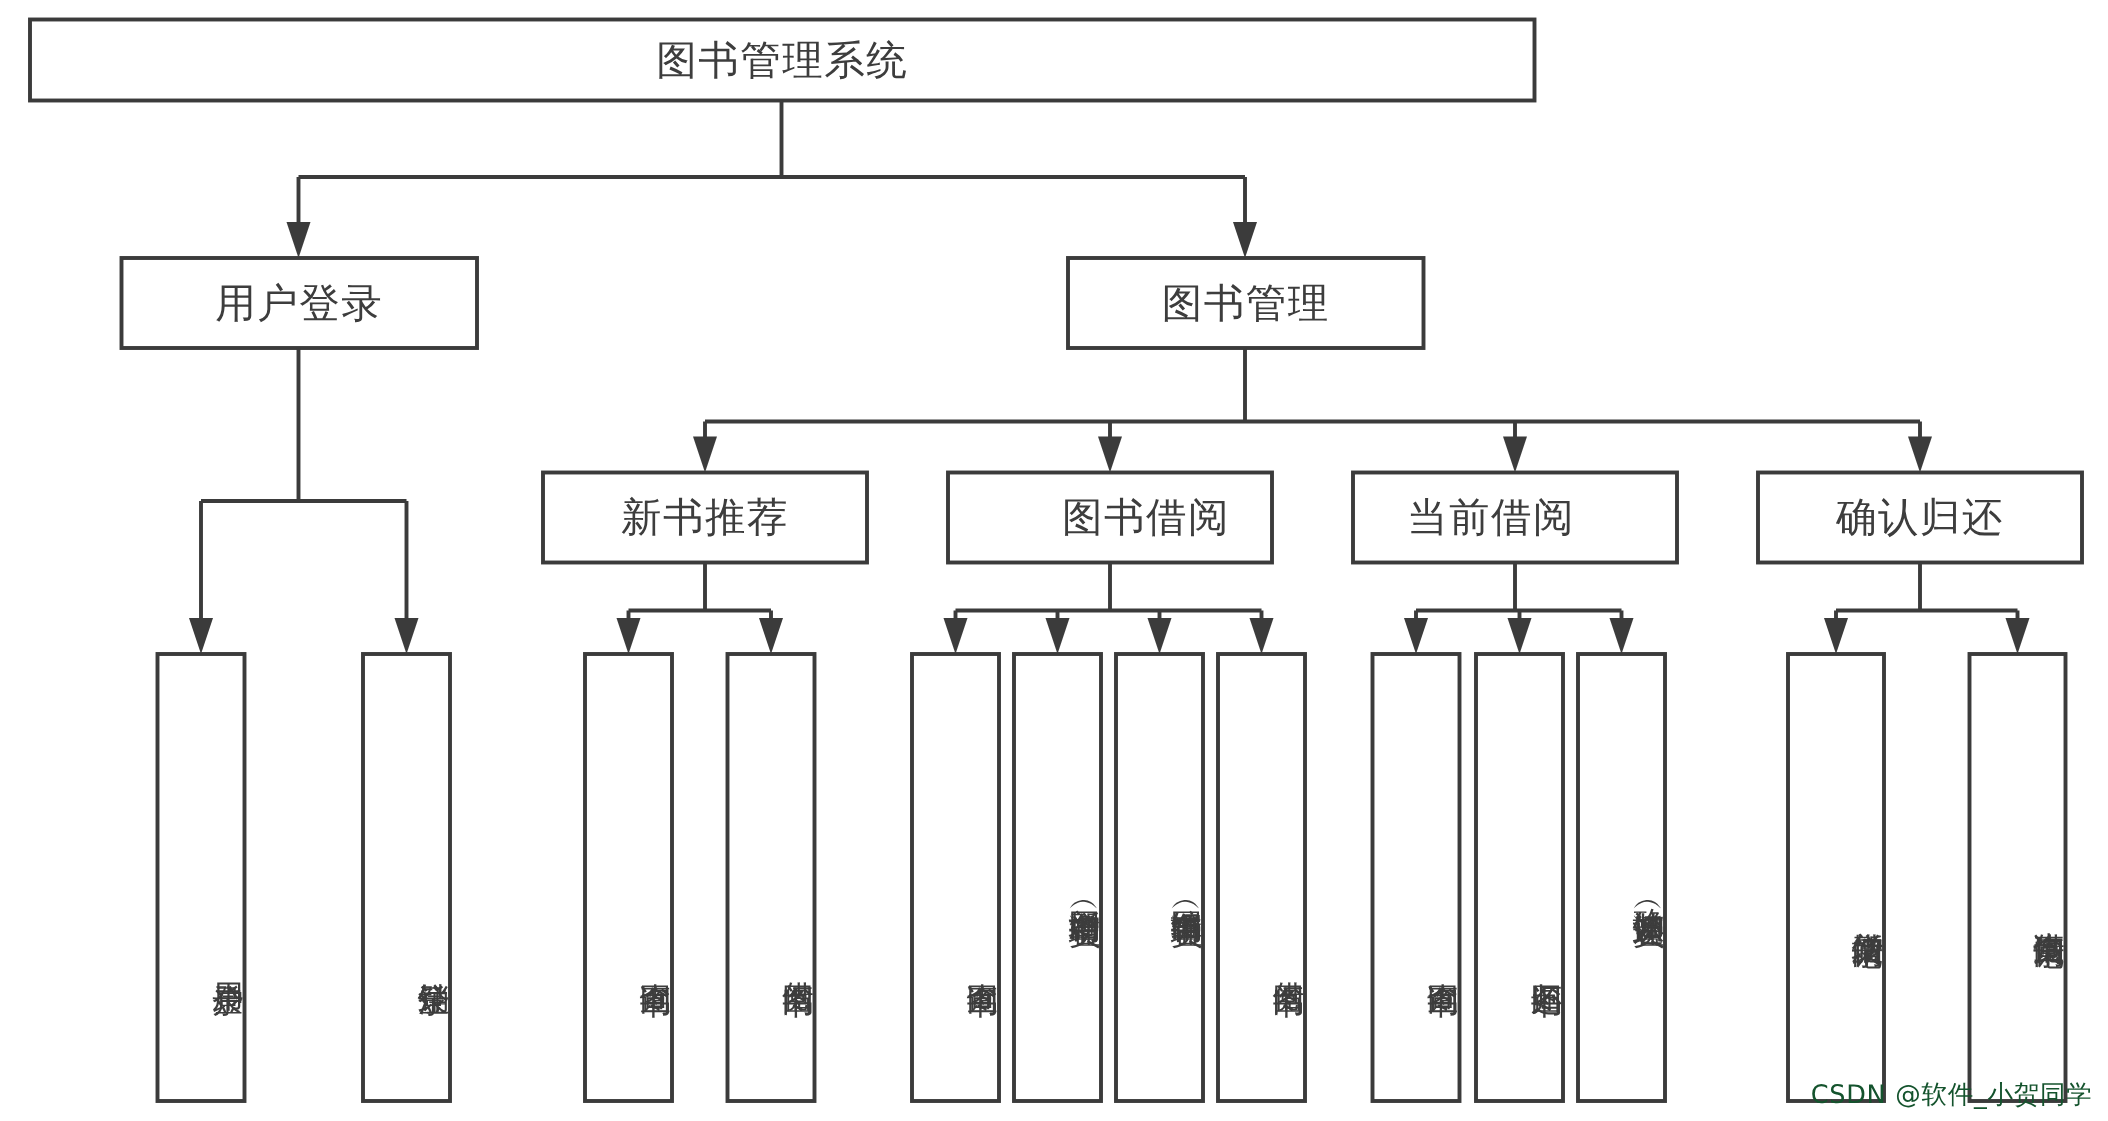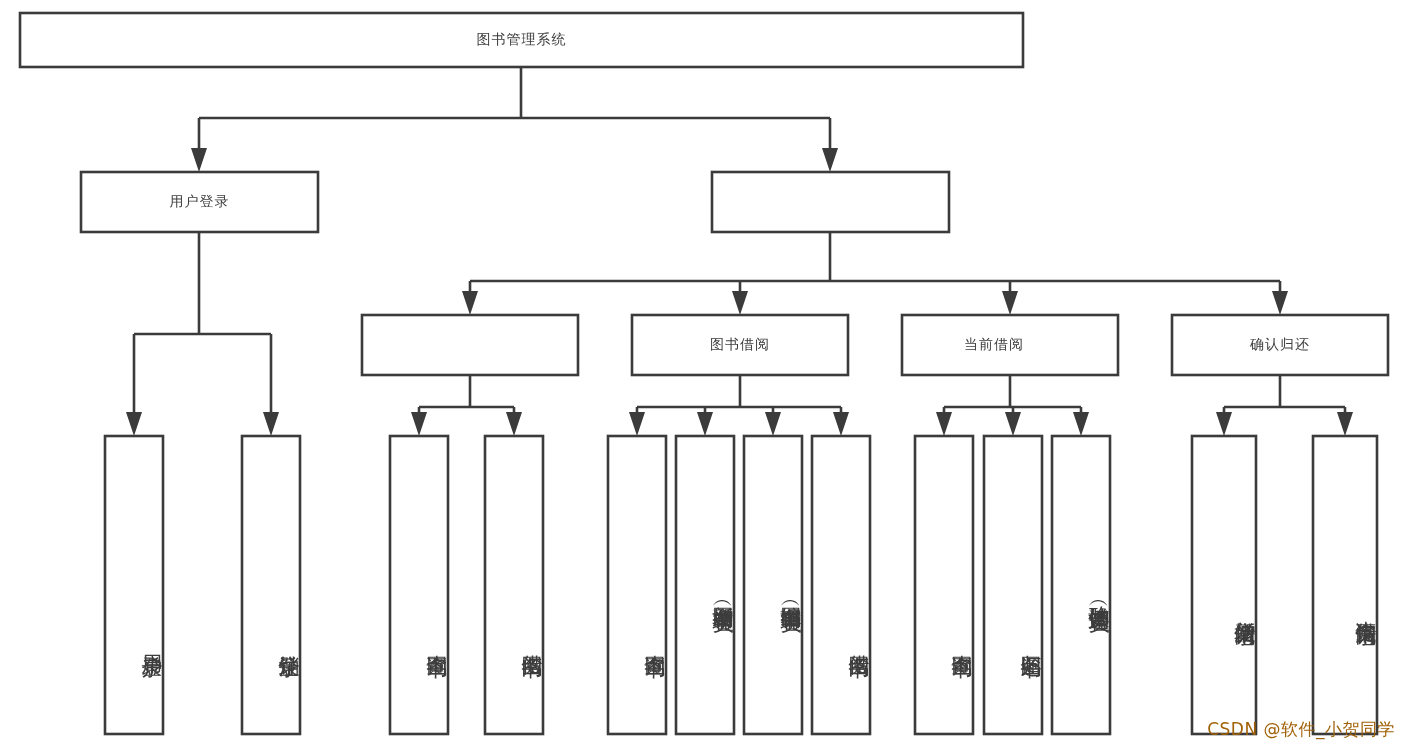--- a/index.html
+++ b/index.html
@@ -52,33 +52,33 @@
     color: #3d3d3d;
     letter-spacing: 1px;
     white-space: nowrap;
     pointer-events: none;
   }
   .hlabel-wrap {
     position: absolute;
     display: flex;
     align-items: center;
     justify-content: center;
-    font-size: 14px;
+    font-size: 27px;
     color: #3d3d3d;
     letter-spacing: 1px;
     white-space: nowrap;
     pointer-events: none;
     text-align: center;
   }
   .watermark {
     position: absolute;
     right: 10px;
     bottom: 6px;
     font-size: 17px;
-    color: #a16207;
+    color: #14532d;
     font-family: "DejaVu Sans", "Liberation Sans", sans-serif;
     letter-spacing: 0.5px;
     white-space: nowrap;
   }
 </style>
 </head>
 <body>
 
 <div id="diagram-root">
 
@@ -169,23 +169,25 @@
     <path class="connector" d="M 1224 407 L 1224 424"></path>
     <path class="connector" d="M 1345 407 L 1345 424"></path>
     <polygon class="arrow-head" points="1224,436 1216,412 1232,412"></polygon>
     <polygon class="arrow-head" points="1345,436 1337,412 1353,412"></polygon>
   </svg>
 
   <div class="hlabel-wrap" style="left:20px; top:13px; width:1003px; height:54px;">图书管理系统</div>
 
   <div class="hlabel-wrap" style="left:81px; top:172px; width:237px; height:60px;">用户登录</div>
 
-
-
-  <div class="hlabel-wrap" style="left:632px; top:315px; width:216px; height:60px;">图书借阅</div>
+  <div class="hlabel-wrap" style="left:712px; top:172px; width:237px; height:60px;">图书管理</div>
+
+  <div class="hlabel-wrap" style="left:362px; top:315px; width:216px; height:60px;">新书推荐</div>
+
+  <div class="hlabel-wrap" style="left:656px; top:315px; width:216px; height:60px;">图书借阅</div>
 
   <div class="hlabel-wrap" style="left:902px; top:315px; width:184px; height:60px;">当前借阅</div>
 
   <div class="hlabel-wrap" style="left:1172px; top:315px; width:216px; height:60px;">确认归还</div>
 
   <div class="vlabel-wrap" style="left:105px; top:436px; width:58px; height:298px; padding-top:55px;">用户登录</div>
   <div class="vlabel-wrap" style="left:242px; top:436px; width:58px; height:298px; padding-top:55px;">注销登录</div>
 
   <div class="vlabel-wrap" style="left:390px; top:436px; width:58px; height:298px; padding-top:55px;">查询图书</div>
   <div class="vlabel-wrap" style="left:485px; top:436px; width:58px; height:298px; padding-top:55px;">借阅图书</div>

